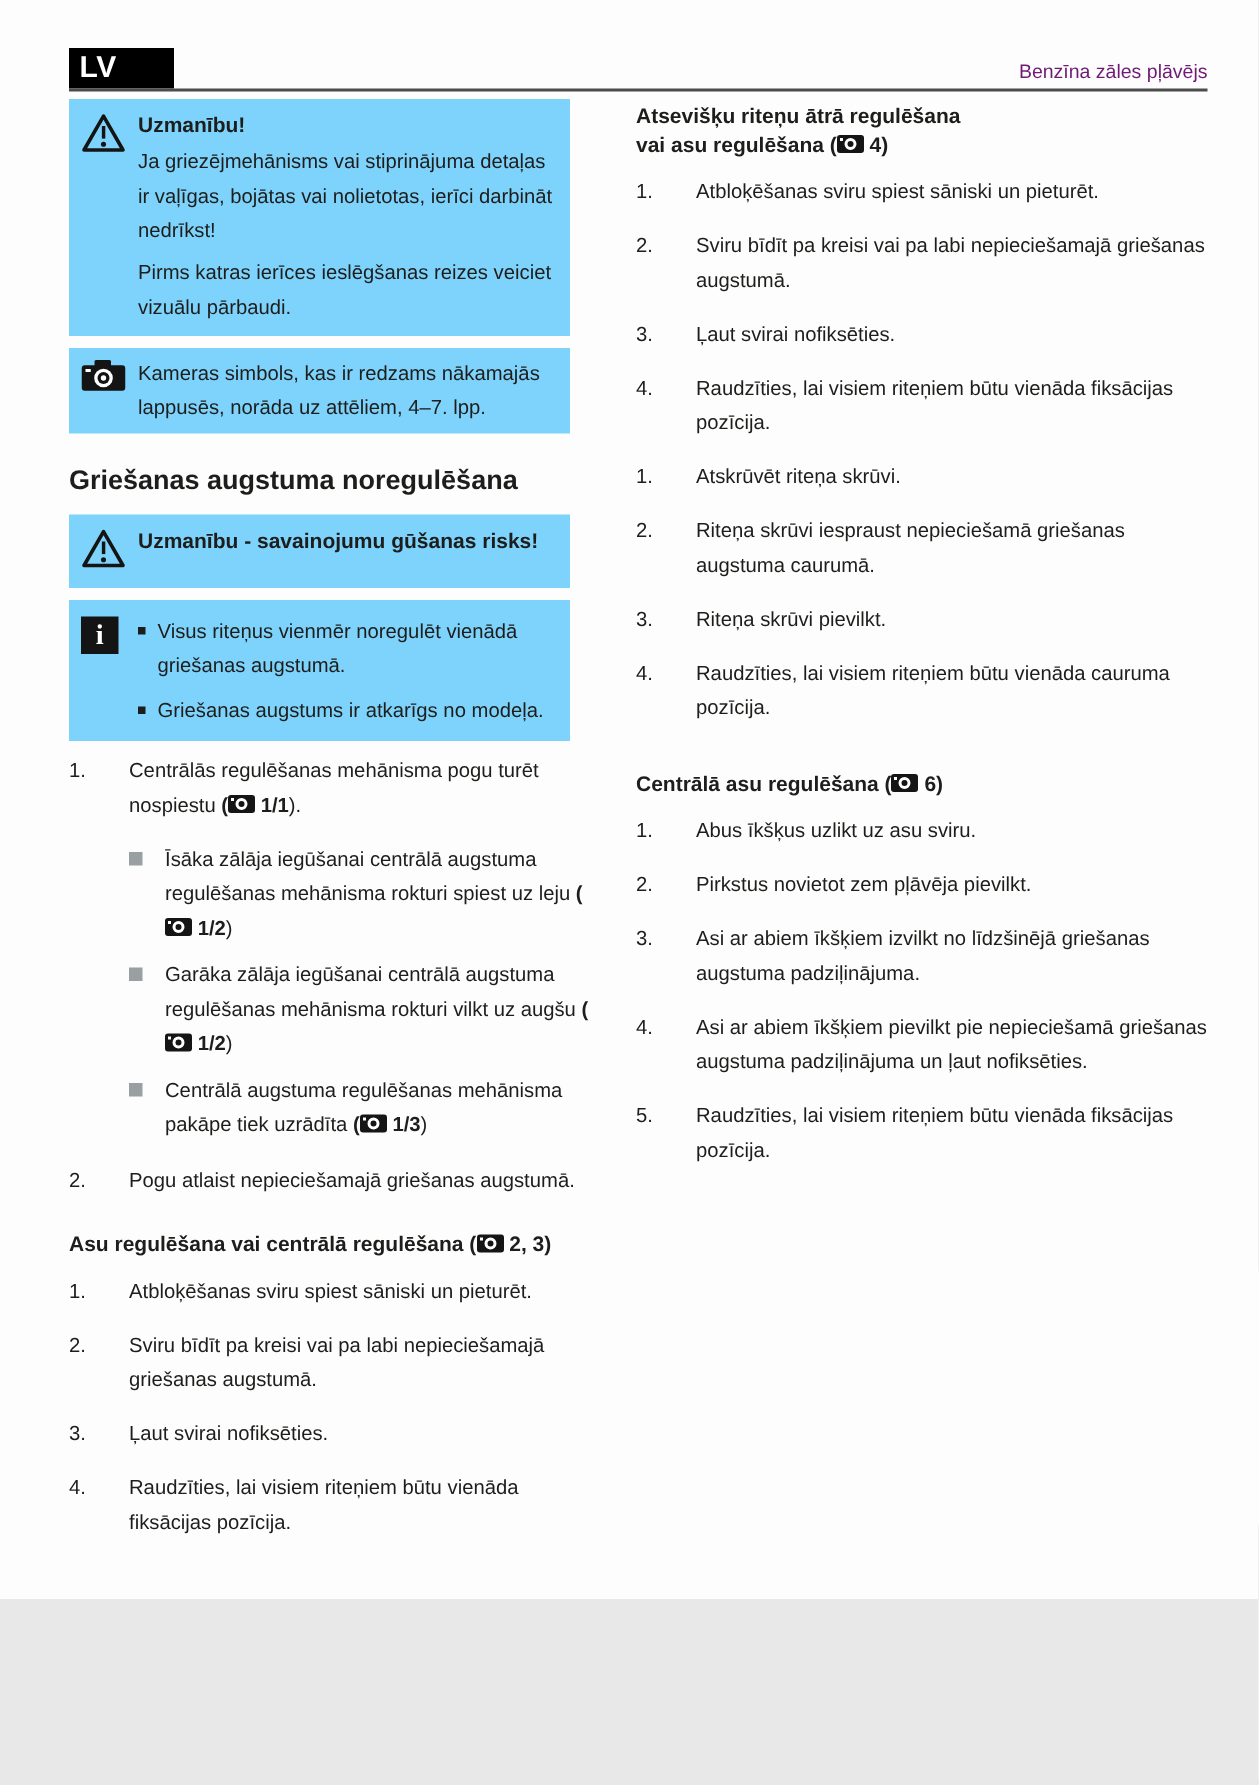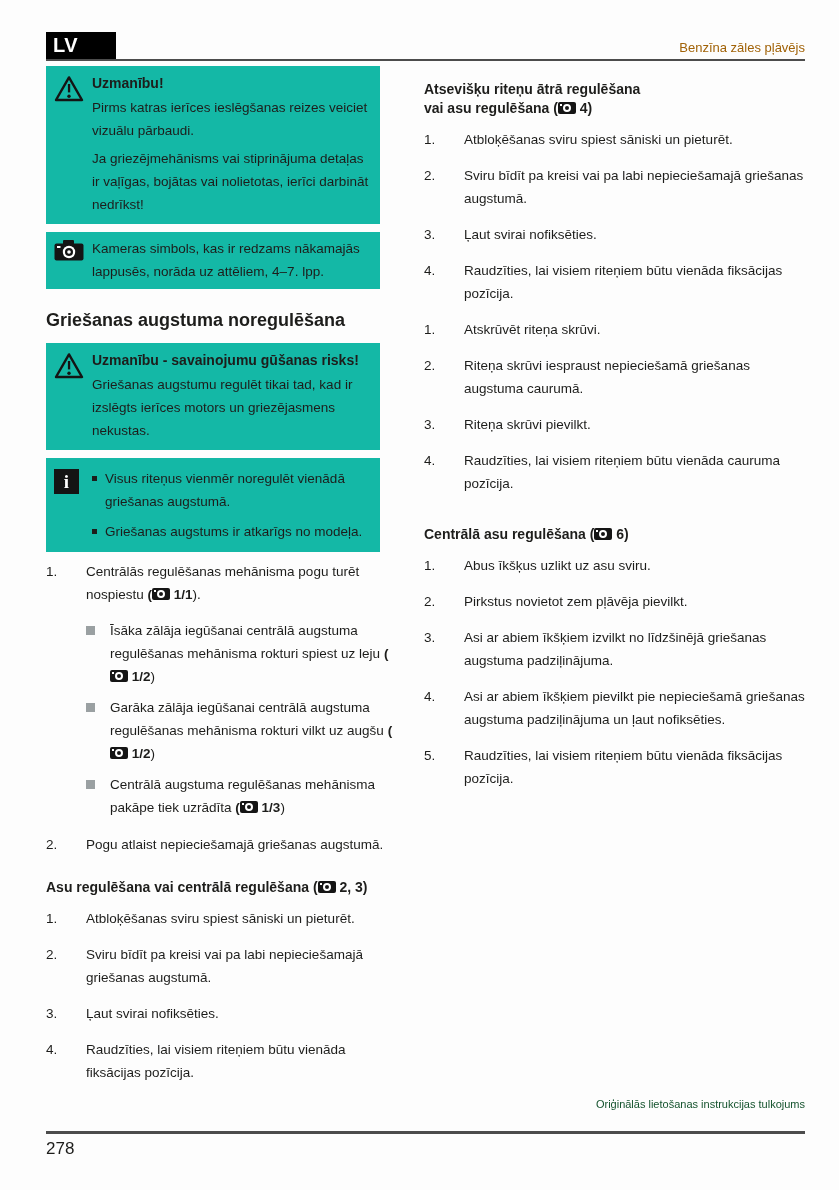--- a/index.html
+++ b/index.html
@@ -1,34 +1,34 @@
 <!DOCTYPE html>
 <html><head>
 <meta charset="utf-8">
 <style>
   html,body{margin:0;padding:0;background:#e8e8e8;}
-  .page{position:relative;width:839px;height:1190px;background:#fdfdfd;margin:0 auto;
+  .page{position:relative;width:839px;height:1066px;background:#fdfdfd;margin:0 auto;
         font-family:"Liberation Sans","DejaVu Sans",sans-serif;color:#1d1d1b;overflow:hidden;}
 
   
   .lang-badge{position:absolute;left:46px;top:32px;width:70px;height:27px;background:#000;
               color:#fff;font-weight:bold;font-size:20px;line-height:26px;padding-left:7px;
               box-sizing:border-box;letter-spacing:.5px;}
-  .header-product{position:absolute;right:34px;top:40px;font-size:13px;color:#a16207;}
+  .header-product{position:absolute;right:34px;top:40px;font-size:13px;color:#701a75;}
   .header-rule{position:absolute;left:46px;right:34px;top:59px;height:2px;background:#4c4c4c;}
 
   
   .col-left{position:absolute;left:46px;top:66px;width:350px;}
   .col-right{position:absolute;left:424px;top:68px;width:382px;}
 
   .doc-title{font-size:18px;font-weight:bold;margin:0 0 16px 0;line-height:22px;}
   .doc-title.later{margin:20px 0 12px 0;}
 
   
-  .note-box{background:#14b8a6;display:flex;padding:7px 8px 8px 8px;margin:0 16px 8px 0;box-sizing:border-box;}
+  .note-box{background:#7dd3fc;display:flex;padding:7px 8px 8px 8px;margin:0 16px 8px 0;box-sizing:border-box;}
   .note-icon{width:38px;flex:none;padding-top:2px;}
   .note-body{flex:1;min-width:0;padding-right:2px;}
   .note-title{font-weight:bold;font-size:14px;line-height:20px;margin-bottom:3px;}
   .note-box p{margin:0 0 5px 0;font-size:13.5px;line-height:23px;}
   .note-box p:last-child{margin-bottom:0;}
   .cam-note{margin-bottom:4px;padding-top:5px;padding-bottom:6px;}
   .info-note{padding-top:9px;padding-bottom:9px;}
 
   
   .info-sq{width:25px;height:25px;background:#141414;color:#fff;text-align:center;
@@ -82,22 +82,22 @@
     <div class="note-box">
       <div class="note-icon">
         <svg width="30" height="27" viewBox="0 0 30 27">
           <path d="M15 2.4 28 25 H2 Z" fill="none" stroke="#141414" stroke-width="2.4" stroke-linejoin="round"></path>
           <rect x="13.9" y="9" width="2.3" height="8.4" fill="#141414"></rect>
           <circle cx="15" cy="21.2" r="1.7" fill="#141414"></circle>
         </svg>
       </div>
       <div class="note-body">
         <div class="note-title">Uzmanību!</div>
+        <p>Ja griezējmehānisms vai stiprinājuma detaļas ir vaļīgas, bojātas vai nolietotas, ierīci darbināt nedrīkst!</p>
         <p>Pirms katras ierīces ieslēgšanas reizes veiciet vizuālu pārbaudi.</p>
-        <p>Ja griezējmehānisms vai stiprinājuma detaļas ir vaļīgas, bojātas vai nolietotas, ierīci darbināt nedrīkst!</p>
       </div>
     </div>
 
     <div class="note-box cam-note">
       <div class="note-icon">
         <svg width="30" height="23" viewBox="0 0 30 23">
           <rect x="0.5" y="4.5" width="29" height="17" rx="2" fill="#141414"></rect>
           <rect x="9" y="1" width="11" height="5" rx="1" fill="#141414"></rect>
           <circle cx="15" cy="13" r="6.2" fill="#ffffff"></circle>
           <circle cx="15" cy="13" r="4" fill="#141414"></circle>
@@ -115,21 +115,20 @@
     <div class="note-box">
       <div class="note-icon">
         <svg width="30" height="27" viewBox="0 0 30 27">
           <path d="M15 2.4 28 25 H2 Z" fill="none" stroke="#141414" stroke-width="2.4" stroke-linejoin="round"></path>
           <rect x="13.9" y="9" width="2.3" height="8.4" fill="#141414"></rect>
           <circle cx="15" cy="21.2" r="1.7" fill="#141414"></circle>
         </svg>
       </div>
       <div class="note-body">
         <div class="note-title">Uzmanību - savainojumu gūšanas risks!</div>
-        <p>Griešanas augstumu regulēt tikai tad, kad ir izslēgts ierīces motors un griezējasmens nekustas.</p>
       </div>
     </div>
 
     <div class="note-box info-note">
       <div class="note-icon">
         <div class="info-sq"><span>i</span></div>
       </div>
       <div class="note-body">
         <div class="b-row">
           <span class="b-sq"></span>
@@ -180,21 +179,21 @@
     </div>
     <div class="li">
       <span class="num">4.</span>
       <span class="txt">Raudzīties, lai visiem riteņiem būtu vienāda fiksācijas pozīcija.</span>
     </div>
 
   </div>
 
   <div class="col-right">
 
-    <h3 class="sec-h" style="margin-top:12px;">Atsevišķu riteņu ātrā regulēšana<br>vai asu regulēšana (<span class="cam"></span> 4)</h3>
+    <h3 class="sec-h" style="margin-top:0;">Atsevišķu riteņu ātrā regulēšana<br>vai asu regulēšana (<span class="cam"></span> 4)</h3>
 
     <div class="li">
       <span class="num">1.</span>
       <span class="txt">Atbloķēšanas sviru spiest sāniski un pieturēt.</span>
     </div>
     <div class="li">
       <span class="num">2.</span>
       <span class="txt">Sviru bīdīt pa kreisi vai pa labi nepieciešamajā griešanas augstumā.</span>
     </div>
     <div class="li">

